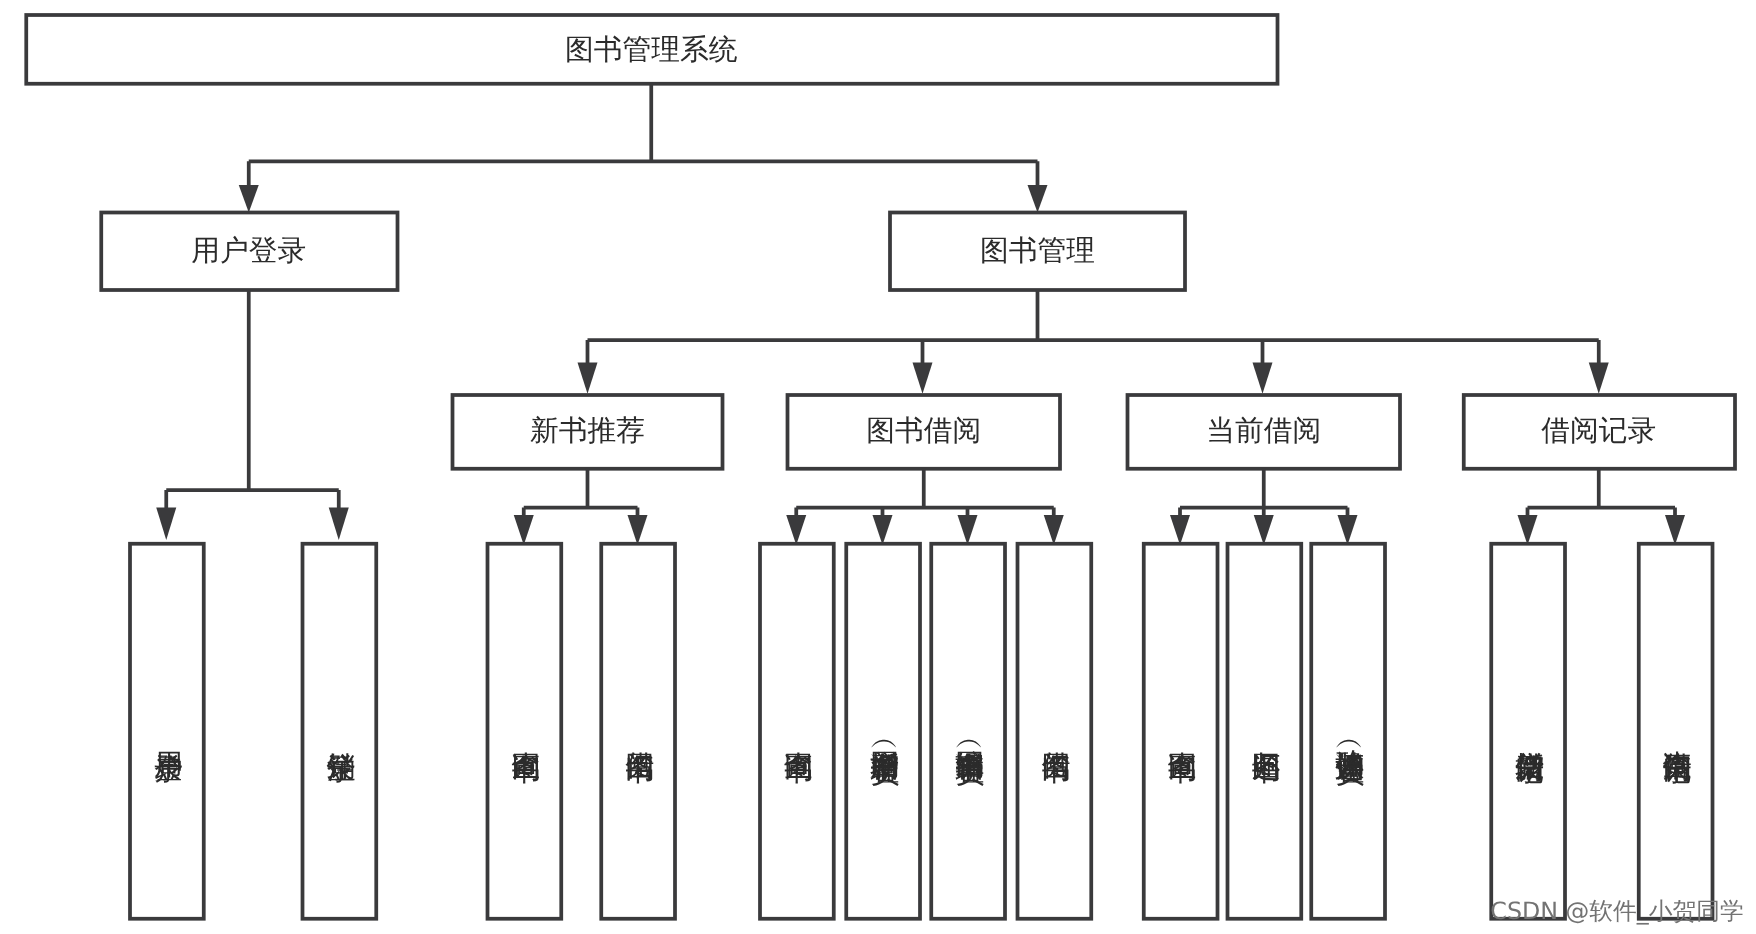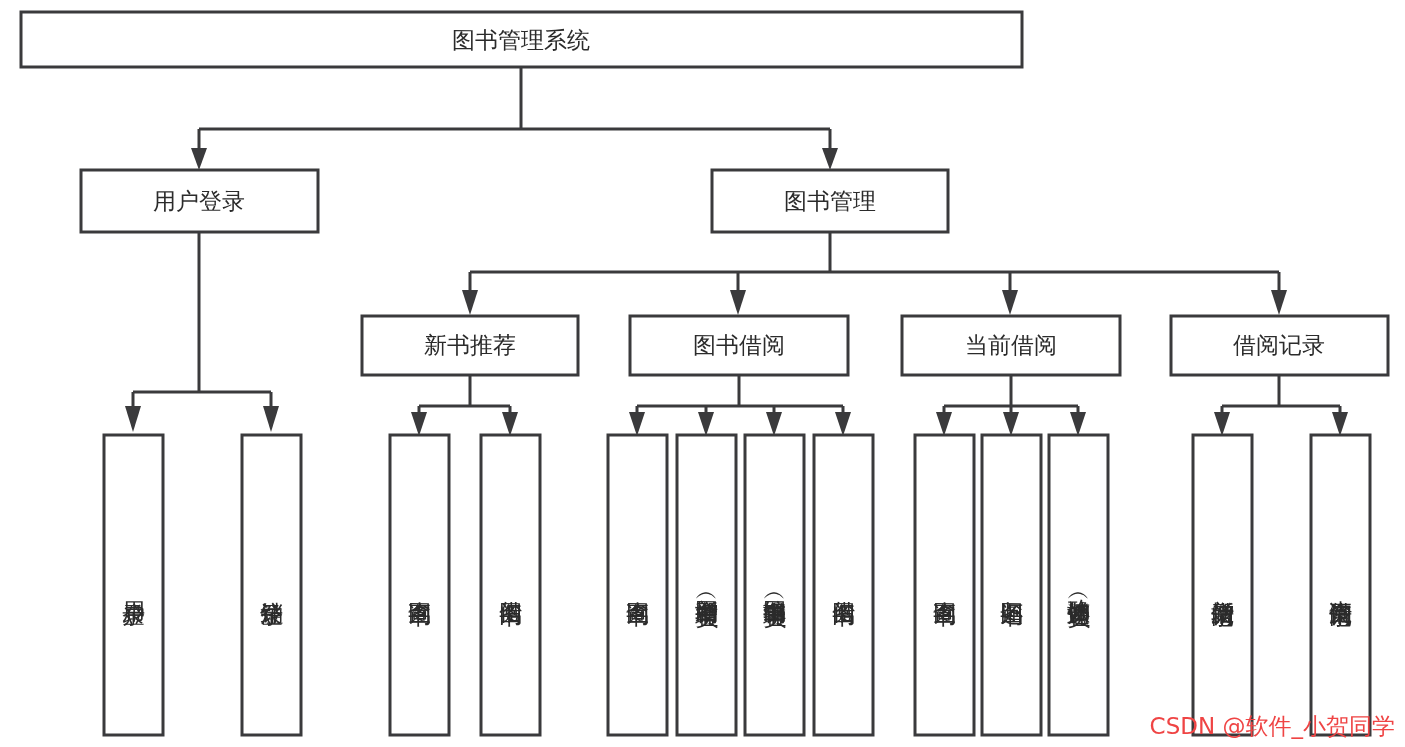--- a/index.html
+++ b/index.html
@@ -62,22 +62,22 @@
     justify-content: center;
     text-align: center;
     pointer-events: none;
     white-space: nowrap;
   }
   .watermark {
     position: absolute;
     right: 10px;
     bottom: 5px;
     font-family: "DejaVu Sans", "Liberation Sans", sans-serif;
-    font-size: 23px;
-    color: #ef4444;
+    font-size: 19px;
+    color: #737373;
     white-space: nowrap;
   }
 </style>
 </head>
 <body>
 
 <div id="diagram-root">
 
   <svg class="diagram-canvas" viewBox="0 0 1405 747" xmlns="http://www.w3.org/2000/svg">
 

